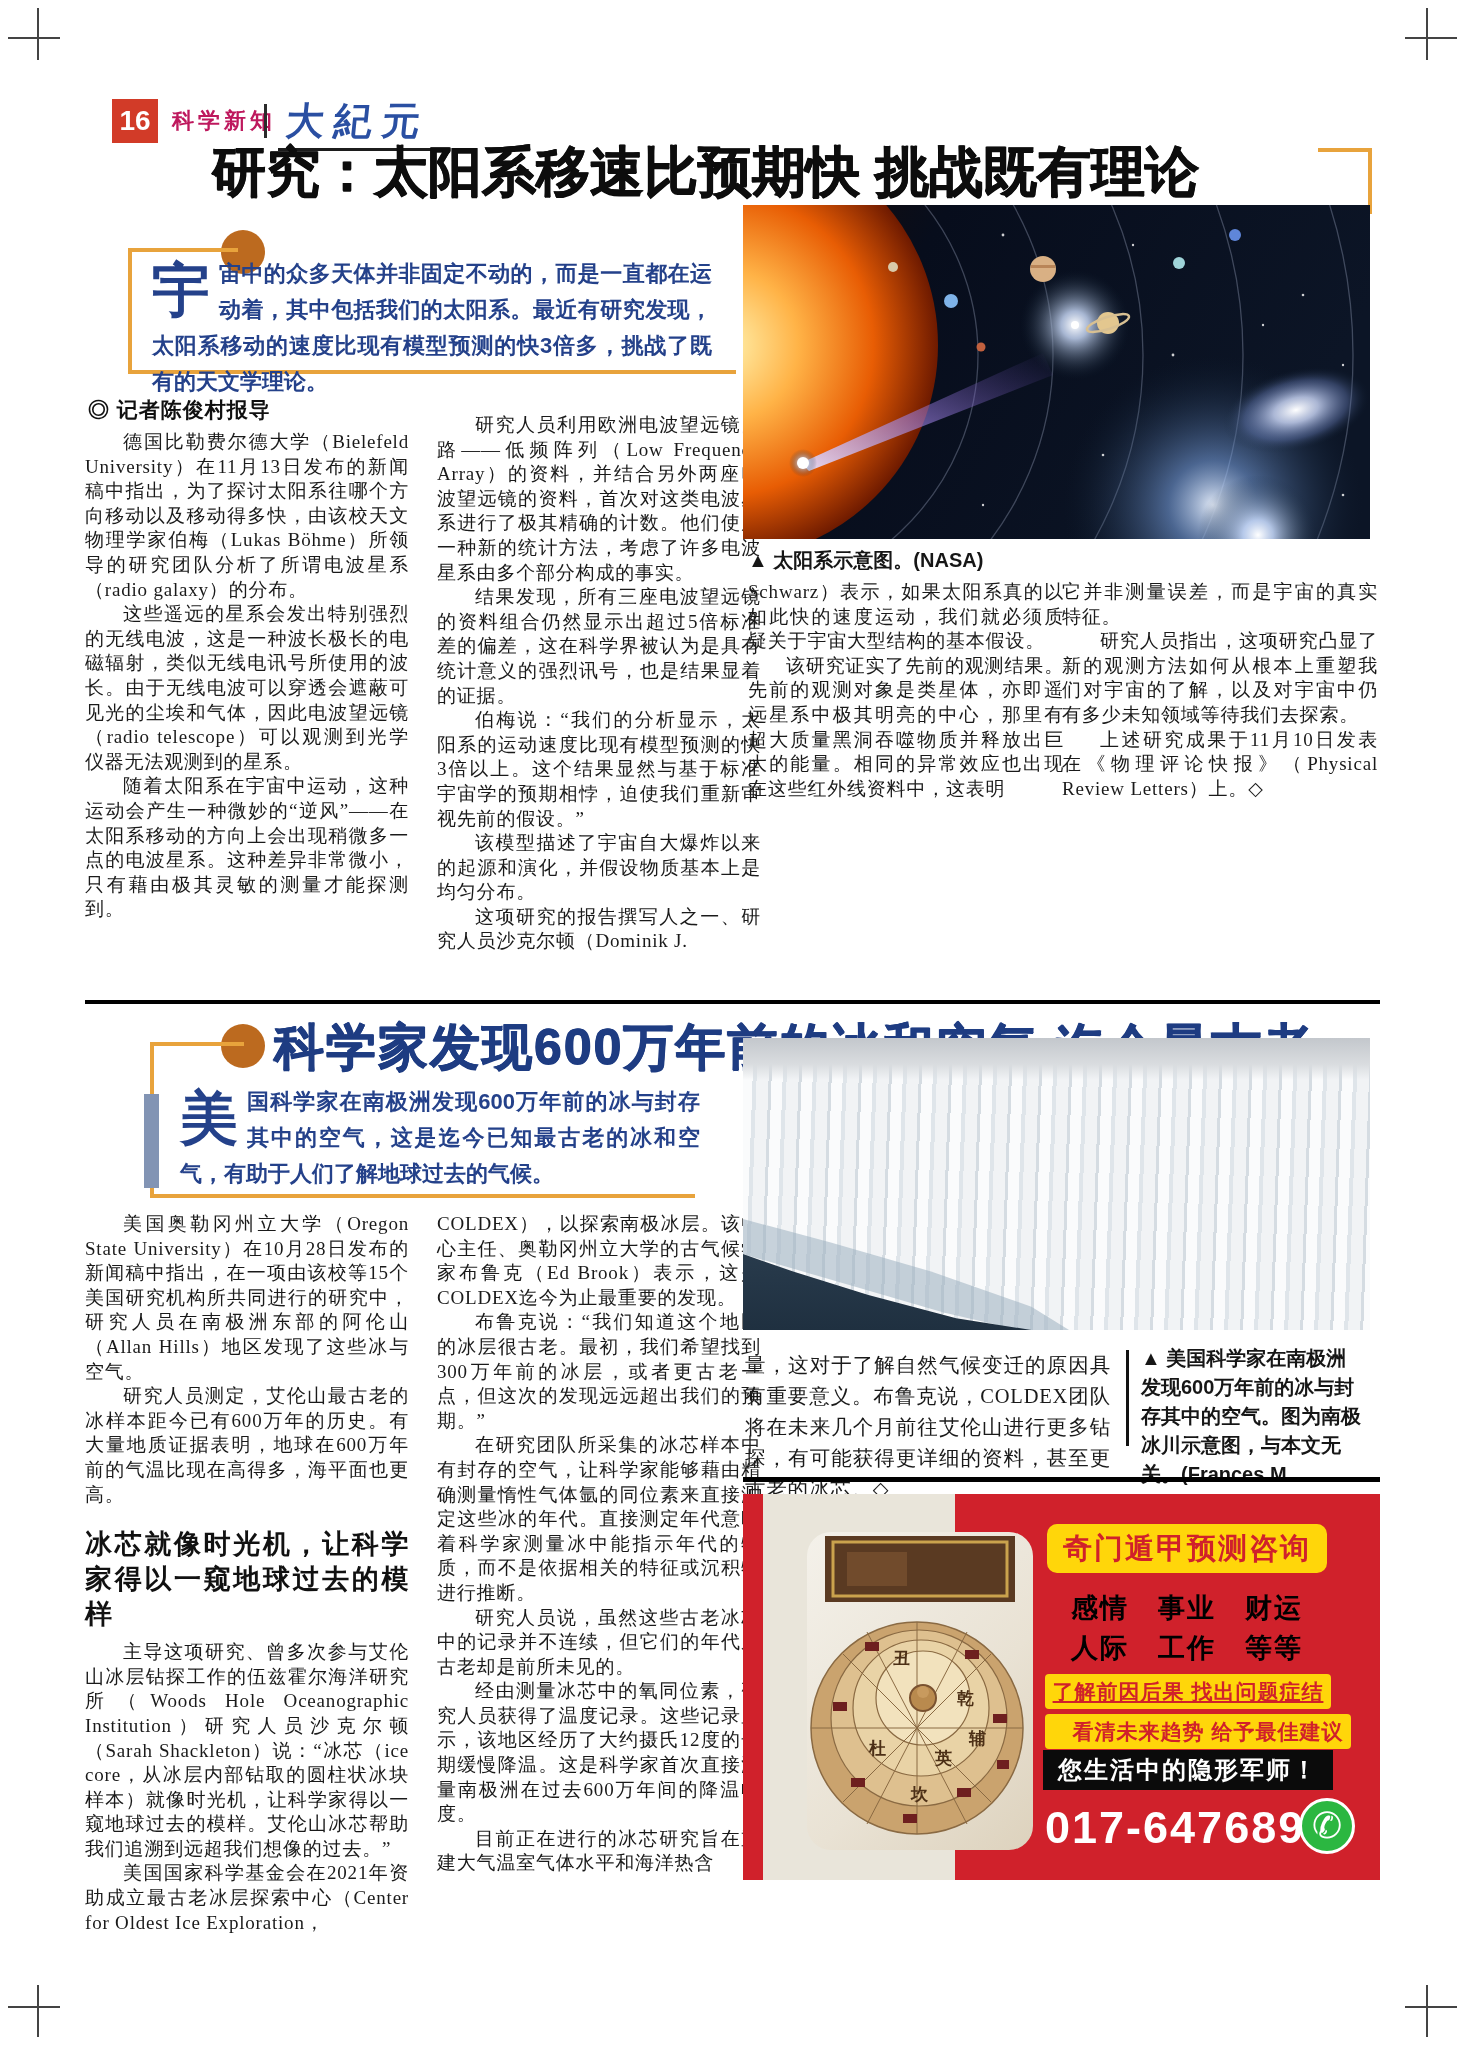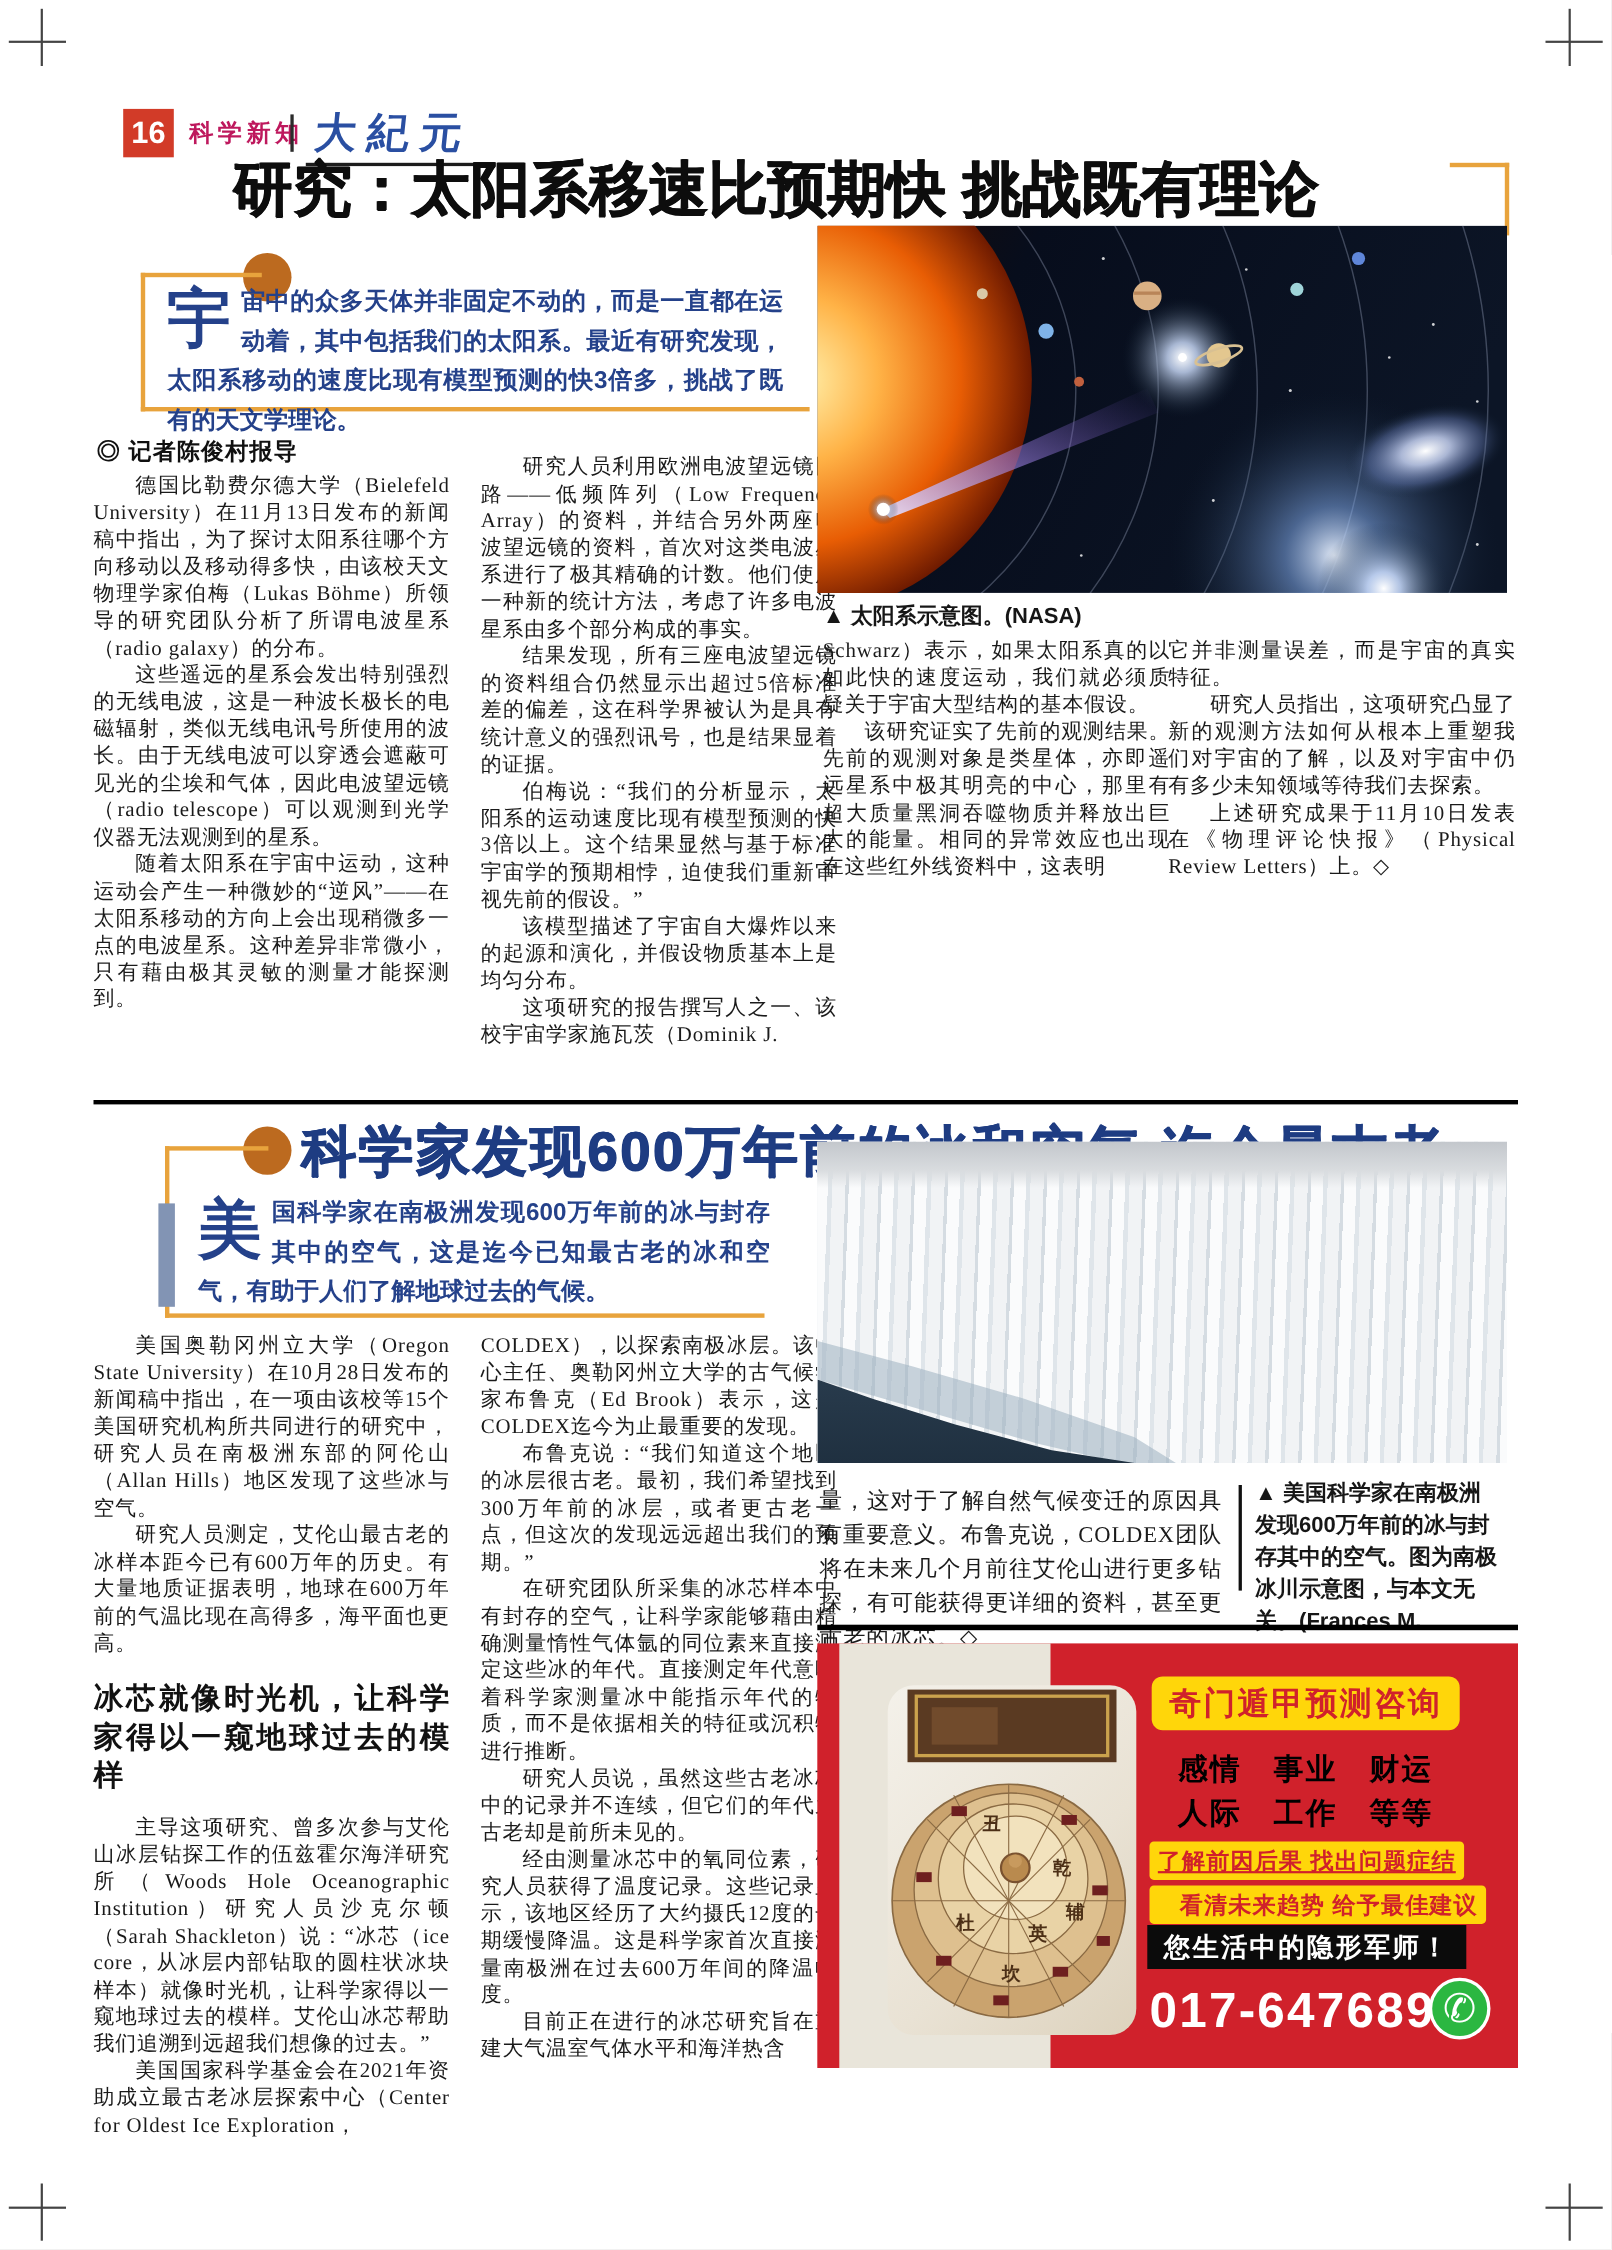--- a/index.html
+++ b/index.html
@@ -26,21 +26,21 @@
   
   .intro{position:absolute;font-weight:bold;color:#24418a;font-size:22px;line-height:36px;text-align:justify;}
   .dropcap{float:left;font-size:58px;line-height:62px;font-weight:bold;margin:3px 9px 0 0;color:#24418a;}
   
   .byline{position:absolute;left:88px;top:396px;font-size:21px;font-weight:bold;color:#101010;letter-spacing:1px;}
   .col{position:absolute;font-family:"Liberation Serif","DejaVu Serif",serif;font-size:19px;line-height:24.6px;
        color:#1a1a1a;text-align:justify;letter-spacing:0.8px;}
   .col p{margin:0;text-indent:2em;}
   .col p.cont{text-indent:0;}
   .subhead{font-family:"Liberation Sans",sans-serif;font-size:27px;line-height:35px;font-weight:900;color:#111;
-           margin:20px 0 18px 0;letter-spacing:0.5px;}
+           margin:20px 0 8px 0;letter-spacing:0.5px;}
   .caption{position:absolute;font-size:20px;line-height:29px;font-weight:bold;color:#161616;}
   .vrule{position:absolute;background:#111;}
   .divider{position:absolute;background:#000;}
   
   .img-frame{position:absolute;overflow:hidden;}
   .glacier{background:
      linear-gradient(180deg,#c3c7cc 0px,#d9dcdf 26px,rgba(217,220,223,0) 42px),
      repeating-linear-gradient(92deg,#fafbfc 0 11px,#dfe5ea 11px 15px,#f1f3f5 15px 27px,#d5dce2 27px 30px),
      linear-gradient(#eef1f4,#e4eaee);}
   .sea{position:absolute;left:0;bottom:0;width:100%;height:100%;
@@ -104,21 +104,21 @@
     <p>德国比勒费尔德大学（Bielefeld University）在11月13日发布的新闻稿中指出，为了探讨太阳系往哪个方向移动以及移动得多快，由该校天文物理学家伯梅（Lukas Böhme）所领导的研究团队分析了所谓电波星系（radio galaxy）的分布。</p>
     <p>这些遥远的星系会发出特别强烈的无线电波，这是一种波长极长的电磁辐射，类似无线电讯号所使用的波长。由于无线电波可以穿透会遮蔽可见光的尘埃和气体，因此电波望远镜（radio telescope）可以观测到光学仪器无法观测到的星系。</p>
     <p>随着太阳系在宇宙中运动，这种运动会产生一种微妙的“逆风”——在太阳系移动的方向上会出现稍微多一点的电波星系。这种差异非常微小，只有藉由极其灵敏的测量才能探测到。</p>
   </div>
 
   <div class="col" style="left:437px;top:413px;width:324px;">
     <p>研究人员利用欧洲电波望远镜网路——低频阵列（Low Frequency Array）的资料，并结合另外两座电波望远镜的资料，首次对这类电波星系进行了极其精确的计数。他们使用一种新的统计方法，考虑了许多电波星系由多个部分构成的事实。</p>
     <p>结果发现，所有三座电波望远镜的资料组合仍然显示出超过5倍标准差的偏差，这在科学界被认为是具有统计意义的强烈讯号，也是结果显着的证据。</p>
     <p>伯梅说：“我们的分析显示，太阳系的运动速度比现有模型预测的快3倍以上。这个结果显然与基于标准宇宙学的预期相悖，迫使我们重新审视先前的假设。”</p>
     <p>该模型描述了宇宙自大爆炸以来的起源和演化，并假设物质基本上是均匀分布。</p>
-    <p>这项研究的报告撰写人之一、该校宇宙学家施瓦茨（Dominik J.</p>
+    <p>这项研究的报告撰写人之一、研究人员沙克尔顿（Dominik J.</p>
   </div>
 
   <div class="img-frame" style="left:743px;top:205px;width:627px;height:334px;">
     <svg width="627" height="334" viewBox="0 0 627 334" xmlns="http://www.w3.org/2000/svg">
       <defs>
         <radialGradient id="sun" cx="0.5" cy="0.5" r="0.5">
           <stop offset="0%" stop-color="#fff3b0"></stop>
             <stop offset="35%" stop-color="#ffb347"></stop>
           <stop offset="70%" stop-color="#e85d04"></stop>
             <stop offset="100%" stop-color="#6e1a00"></stop>

